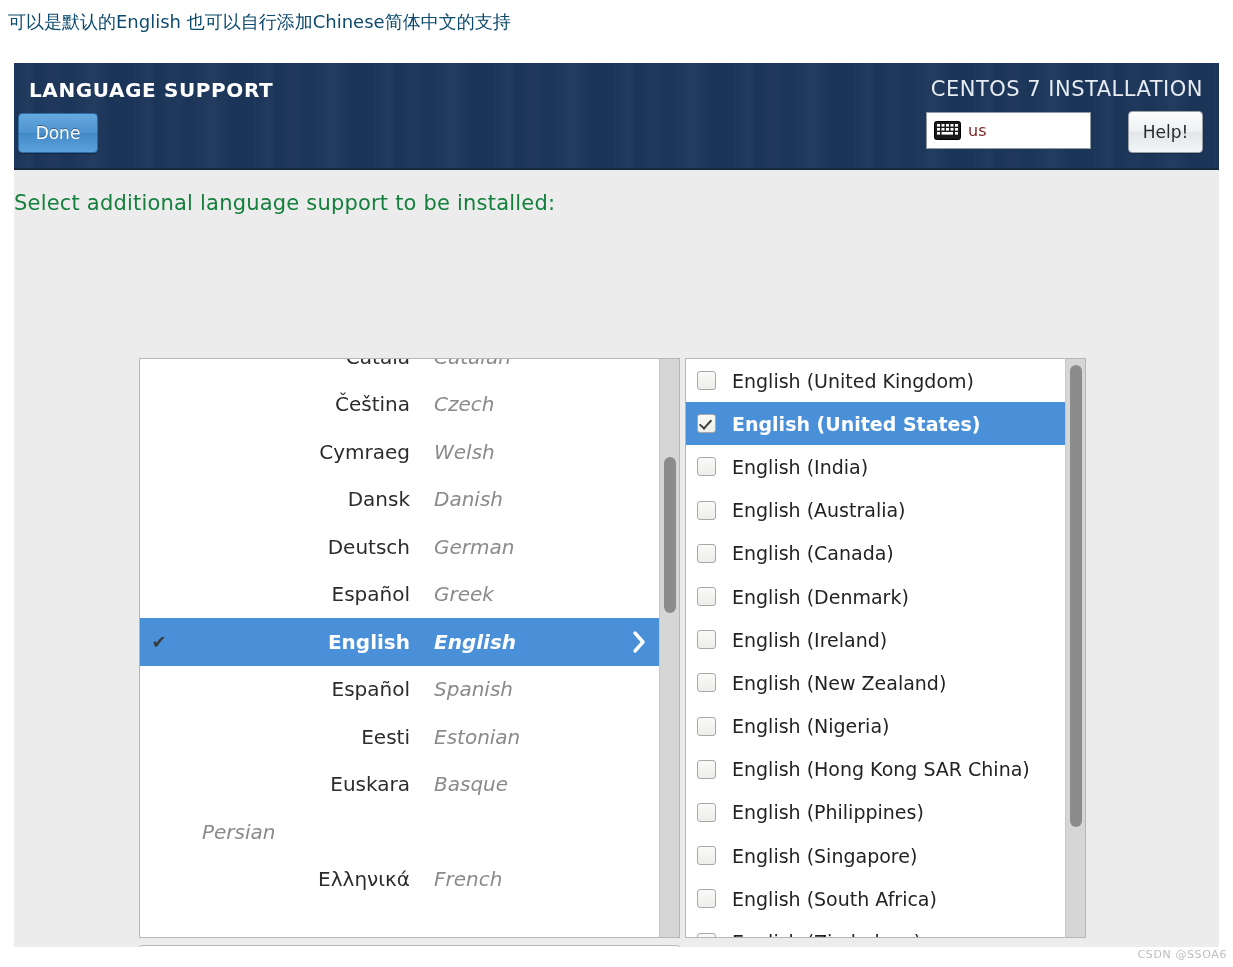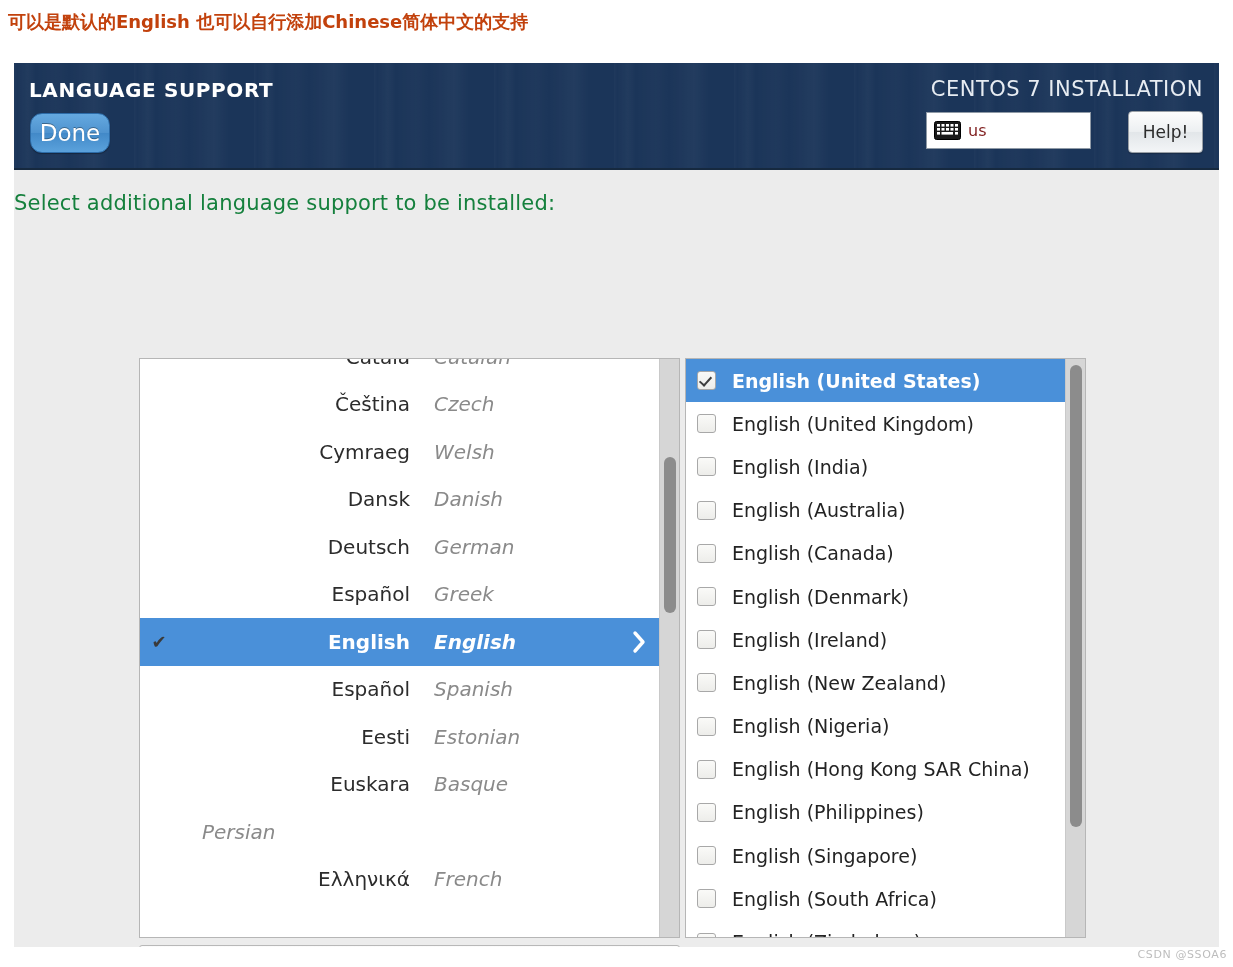--- a/index.html
+++ b/index.html
@@ -6,21 +6,21 @@
   body{
     width:1233px;height:967px;
     background:#ffffff;
     font-family:"DejaVu Sans","Liberation Sans",sans-serif;
     overflow:hidden;
     position:relative;
   }
   
   .caption{
     position:absolute;left:8px;top:10px;width:1210px;
-    font-size:18px;font-weight:bold;color:#c2410c;
+    font-size:18px;font-weight:normal;color:#0c4a6e;
     letter-spacing:0px;white-space:nowrap;
   }
   
   .installer{
     position:absolute;left:14px;top:63px;
     width:1205px;height:884px;
     background:#ececec;
     overflow:hidden;
   }
   
@@ -35,26 +35,26 @@
     background-size:120px 100%;
     border-bottom:2px solid #16293f;
     box-sizing:border-box;
   }
   .spoke-title{
     position:absolute;left:15px;top:15px;
     font-size:20px;font-weight:bold;color:#ffffff;
     letter-spacing:.6px;
   }
   .done-btn{
-    position:absolute;left:16px;top:50px;
+    position:absolute;left:4px;top:50px;
     width:78px;height:38px;
-    border-radius:12px;
+    border-radius:4px;
     border:1px solid #2d6ca8;
     background:linear-gradient(180deg,#65a9e0 0%,#4f93cf 50%,#4289c8 51%,#5ba2dc 100%);
-    color:#ffffff;font-size:23px;
+    color:#ffffff;font-size:17px;
     display:flex;align-items:center;justify-content:center;
     text-shadow:0 -1px 0 rgba(0,0,0,.35);
     box-shadow:0 1px 1px rgba(0,0,0,.3);
     cursor:pointer;
   }
   .distro-title{
     position:absolute;right:16px;top:14px;
     font-size:21px;color:#e7ecf2;letter-spacing:.5px;
     font-weight:normal;
   }
@@ -314,27 +314,27 @@
     </div>
 
     <div class="search-wrap">
       
       
     </div>
 
     <div class="locale-panel">
       <div class="locale-scroll">
         <div class="locale-inner" id="locale-rows">
+            <div class="locale-row">
+              <span class="cbx"></span>
+              <span class="lbl">English (United Kingdom)</span>
+            </div>
             <div class="locale-row selected">
               <span class="cbx checked"></span>
               <span class="lbl">English (United States)</span>
-            </div>
-            <div class="locale-row">
-              <span class="cbx"></span>
-              <span class="lbl">English (United Kingdom)</span>
             </div>
             <div class="locale-row">
               <span class="cbx"></span>
               <span class="lbl">English (India)</span>
             </div>
             <div class="locale-row">
               <span class="cbx"></span>
               <span class="lbl">English (Australia)</span>
             </div>
             <div class="locale-row">

